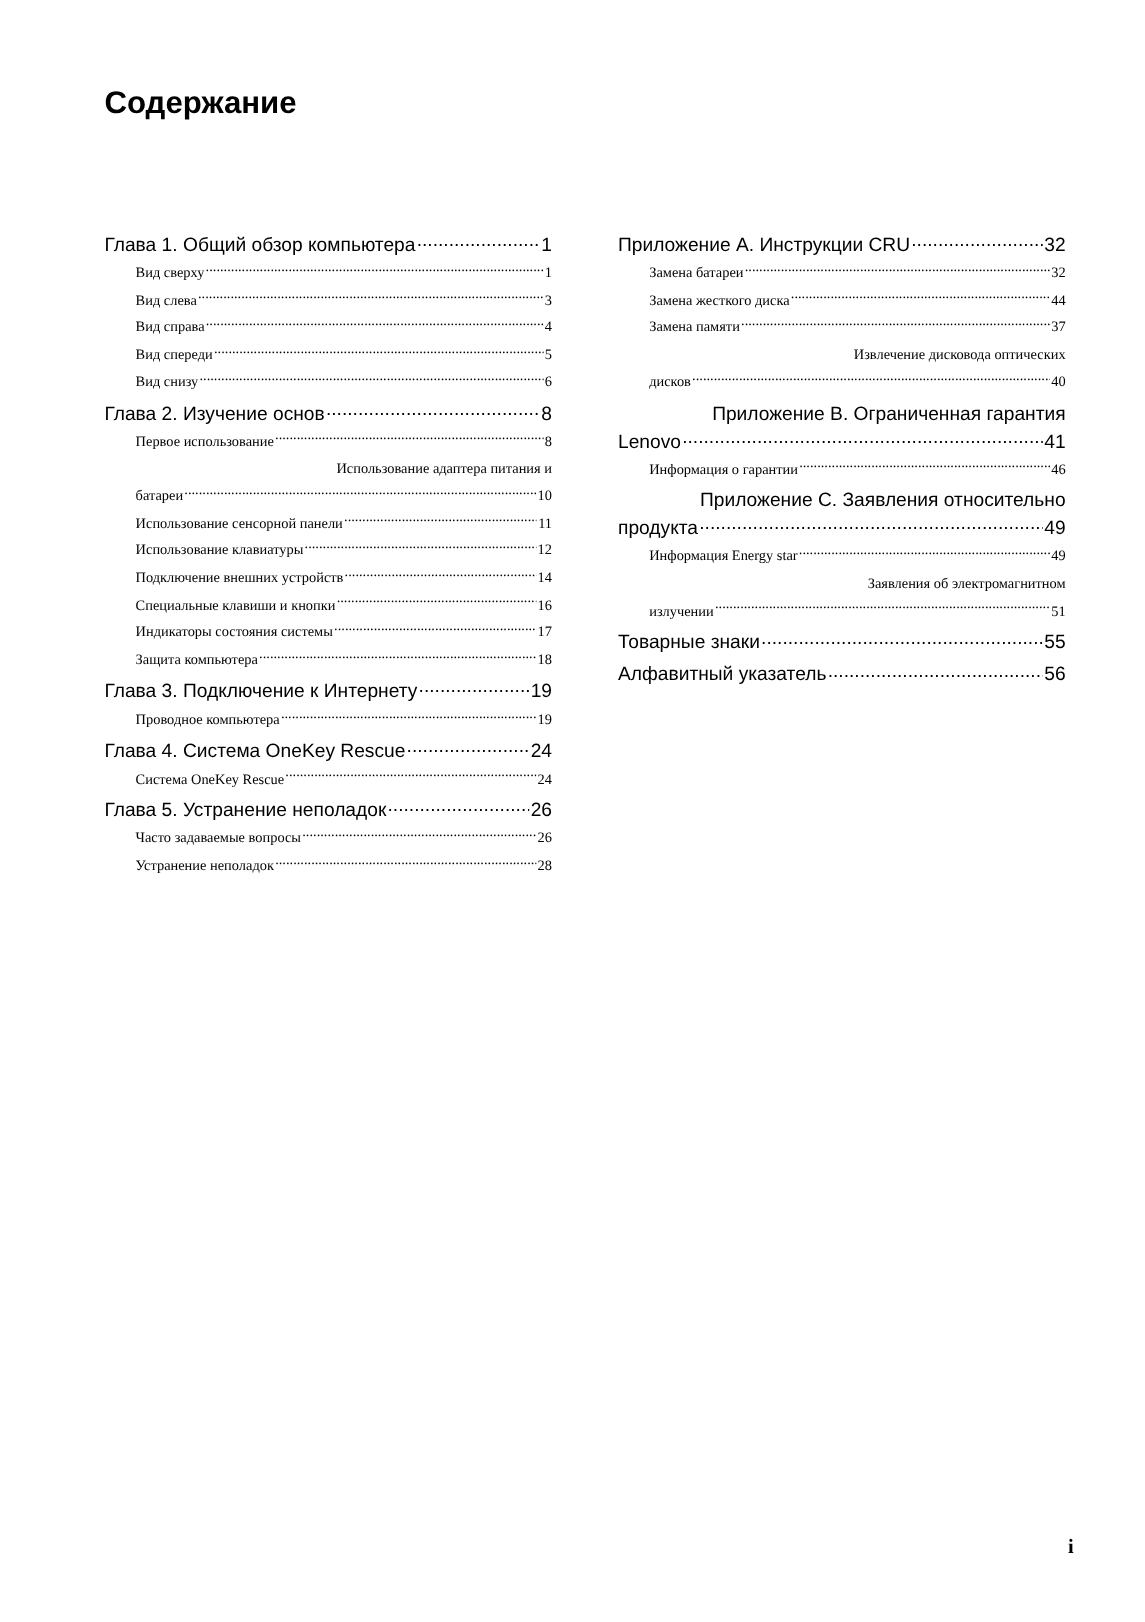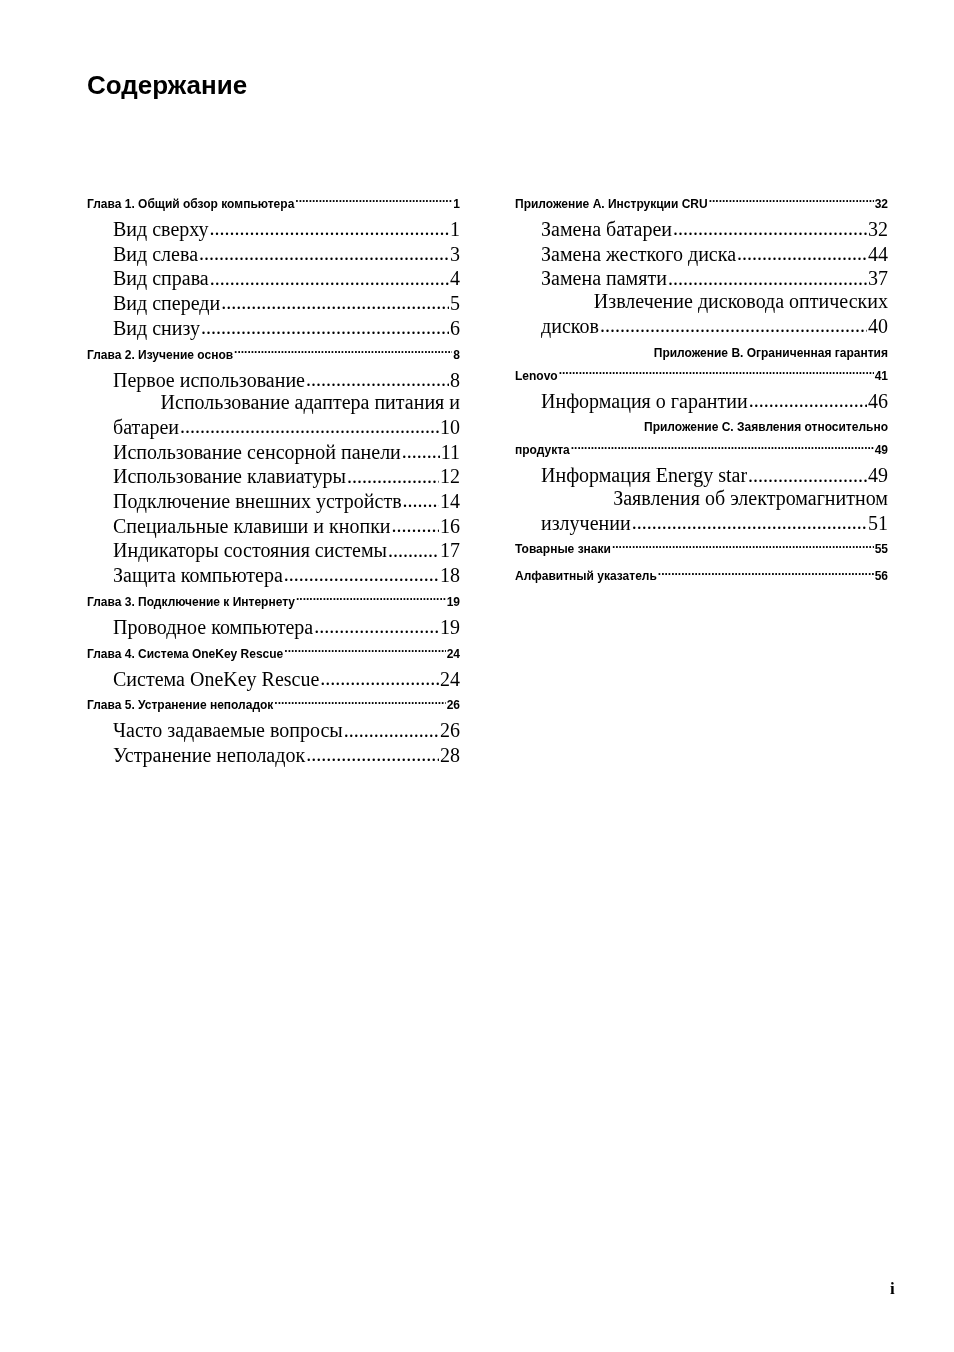--- a/index.html
+++ b/index.html
@@ -6,26 +6,26 @@
     body { width: 954px; height: 1352px; position: relative; overflow: hidden; color: #000; }
     .page-title {
       position: absolute; left: 87px; top: 70px;
       font-family: "Liberation Sans", sans-serif; font-weight: bold; font-size: 26px;
       letter-spacing: 0px; margin: 0;
     }
     .col { position: absolute; top: 193px; width: 373px; }
     .col-left { left: 87px; }
     .col-right { left: 515px; }
     .chap {
-      font-family: "Liberation Sans", sans-serif; font-weight: bold; font-size: 12px;
+      font-family: "Liberation Sans", sans-serif; font-weight: normal; font-size: 16px;
       line-height: 23px; margin-top: 4px;
     }
     .chap:first-child { margin-top: 0; }
     .sub {
-      font-family: "Liberation Serif", serif; font-size: 20px; line-height: 22.7px;
+      font-family: "Liberation Serif", serif; font-size: 12px; line-height: 22.7px;
       padding-left: 26px;
     }
     .line { display: flex; align-items: baseline; white-space: nowrap; }
     .line .txt { flex: 0 0 auto; }
     .line .dots {
       flex: 1 1 auto; overflow: hidden; margin: 0 1px;
       position: relative; height: 1em;
     }
     .line .dots::after {
       content: "........................................................................................................................................................................................................";

